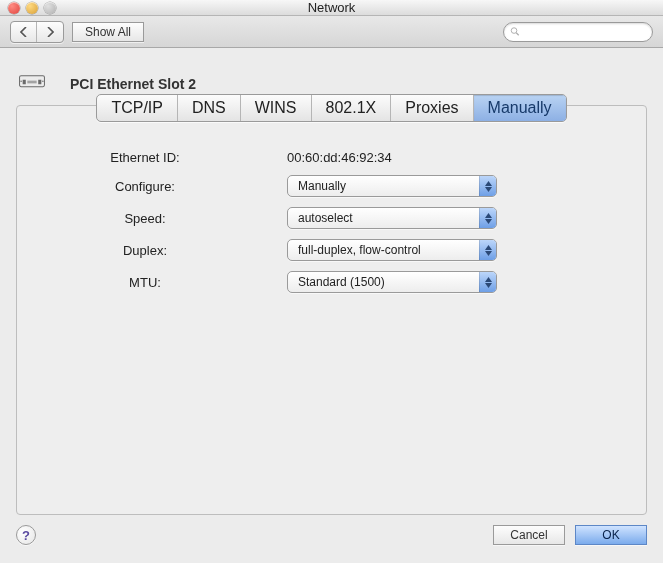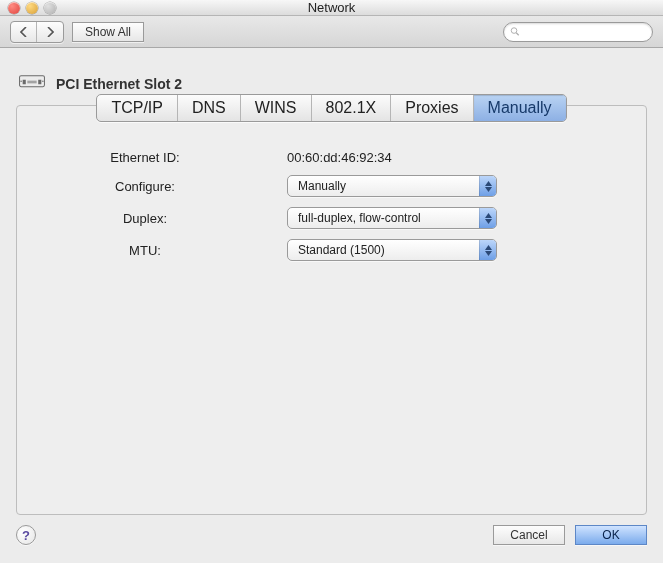--- a/index.html
+++ b/index.html
@@ -90,21 +90,21 @@
   .search-wrap input {
     border: none; outline: none; background: transparent;
     width: 100%; font-size: 11px;
   }
 
   
   .content {
     padding: 18px 16px 14px;
   }
   .header-row {
-    display: flex; align-items: center; gap: 10px;
+    display: flex; align-items: center; gap: 24px;
     margin: 6px 0 10px 2px;
   }
   .header-row .pcie-icon svg { width: 28px; height: 20px; }
   .header-row .label { font-size: 14px; font-weight: bold; color: #333; }
 
   .panel {
     border: 1px solid #bdbdbd;
     border-radius: 4px;
     background: #eeeeee;
     height: 410px;
@@ -289,20 +289,36 @@
             <svg viewBox="0 0 7 5">
                 <path d="M0 5 L3.5 0 L7 5 Z" fill="#2b4977"></path>
               </svg>
             <svg viewBox="0 0 7 5">
                 <path d="M0 0 L3.5 5 L7 0 Z" fill="#2b4977"></path>
               </svg>
           </div>
         </div>
       </div>
 
+      <div class="row">
+        <label>Speed:</label>
+        <div class="select-wrap">
+          <div class="select">
+              <span>autoselect</span>
+            </div>
+          <div class="arrows">
+            <svg viewBox="0 0 7 5">
+                <path d="M0 5 L3.5 0 L7 5 Z" fill="#2b4977"></path>
+              </svg>
+            <svg viewBox="0 0 7 5">
+                <path d="M0 0 L3.5 5 L7 0 Z" fill="#2b4977"></path>
+              </svg>
+          </div>
+        </div>
+      </div>
 
       <div class="row">
         <label>Duplex:</label>
         <div class="select-wrap">
           <div class="select">
               <span>full-duplex, flow-control</span>
             </div>
           <div class="arrows">
             <svg viewBox="0 0 7 5">
                 <path d="M0 5 L3.5 0 L7 5 Z" fill="#2b4977"></path>

